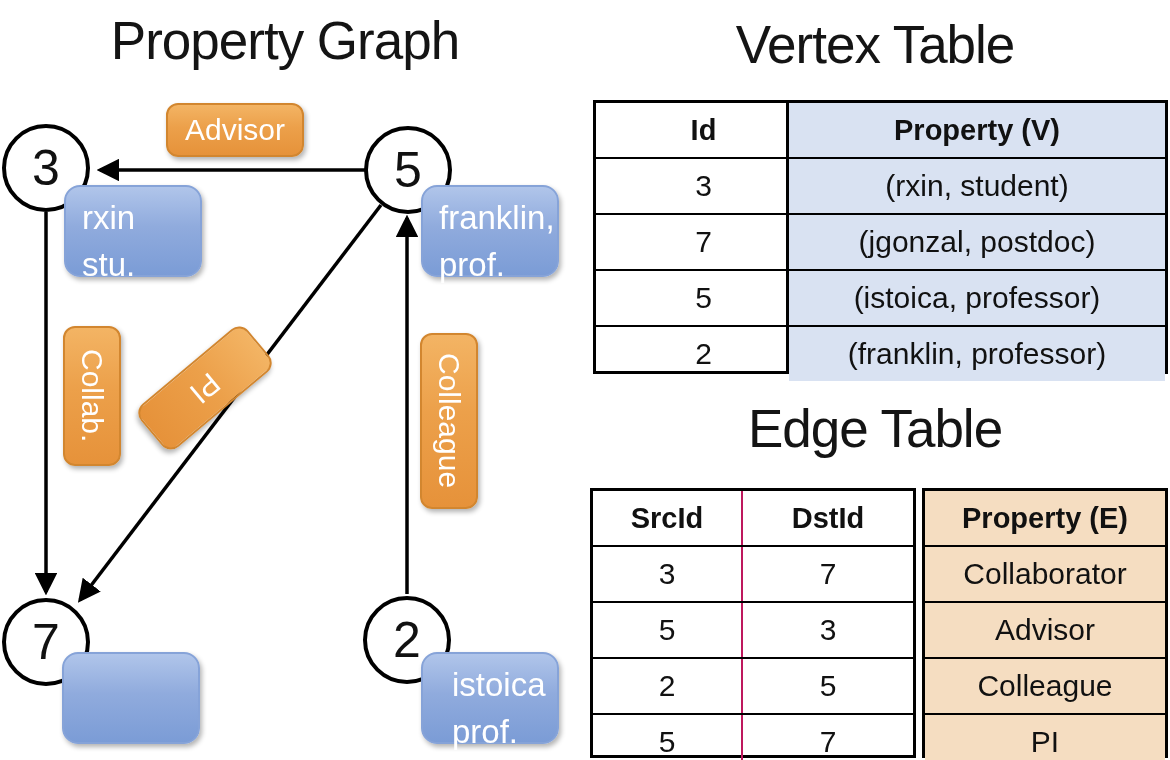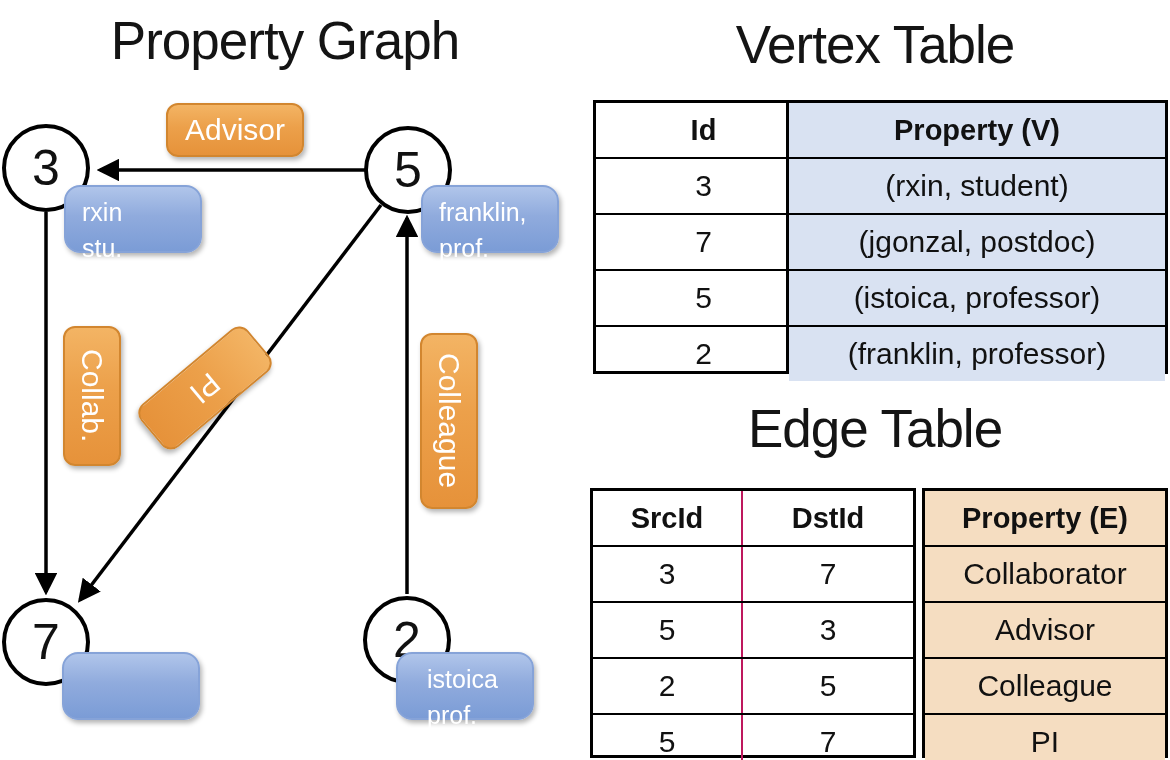--- a/index.html
+++ b/index.html
@@ -13,23 +13,23 @@
     letter-spacing:-1px;color:#141414;white-space:nowrap;
   }
   
   .node{
     position:absolute;width:88px;height:88px;border:4px solid #000;border-radius:50%;
     background:#fff;display:flex;align-items:center;justify-content:center;
     font-size:50px;font-weight:300;box-sizing:border-box;
   }
   
   .vbox{
-    position:absolute;width:138px;height:68px;border-radius:16px;box-sizing:border-box;
+    position:absolute;width:138px;height:92px;border-radius:16px;box-sizing:border-box;
     background:linear-gradient(180deg,#b0c5ea 0%,#90abdd 45%,#7b9cd6 100%);
-    border:2px solid #86a3d8;color:#fff;font-size:25px;line-height:1.42;
+    border:2px solid #86a3d8;color:#fff;font-size:33px;line-height:1.42;
     padding:8px 0 0 16px;box-shadow:2px 3px 5px rgba(0,0,0,.30);
   }
   .vbox span{display:block;}
   
   .ebox{
     position:absolute;border-radius:12px;box-sizing:border-box;
     background:linear-gradient(180deg,#f3b464 0%,#eca04a 45%,#e6923a 100%);
     border:2px solid #d2862f;color:#fff;font-size:30px;
     display:flex;align-items:center;justify-content:center;
     box-shadow:2px 3px 5px rgba(0,0,0,.30);
@@ -88,21 +88,21 @@
   <div class="vbox" style="left:64px;top:185px;">
     <span>rxin</span>
     <span>stu.</span>
   </div>
   <div class="vbox" style="left:421px;top:185px;">
     <span>franklin,</span>
     <span>prof.</span>
   </div>
   <div class="vbox" style="left:62px;top:652px;">
   </div>
-  <div class="vbox" style="left:396px;top:652px;padding-left:29px;">
+  <div class="vbox" style="left:421px;top:652px;padding-left:29px;">
     <span>istoica</span>
     <span>prof.</span>
   </div>
 
   <div class="ebox" style="left:166px;top:103px;width:138px;height:54px;">Advisor</div>
   <div class="ebox vertical" style="left:63px;top:326px;width:58px;height:140px;">Collab.</div>
   <div class="ebox vertical" style="left:177px;top:318px;width:56px;height:140px;transform:rotate(50deg);">PI</div>
   <div class="ebox vertical" style="left:420px;top:333px;width:58px;height:176px;">Colleague</div>
 
   <div class="tbl" style="left:593px;top:100px;width:221px;height:274px;">

